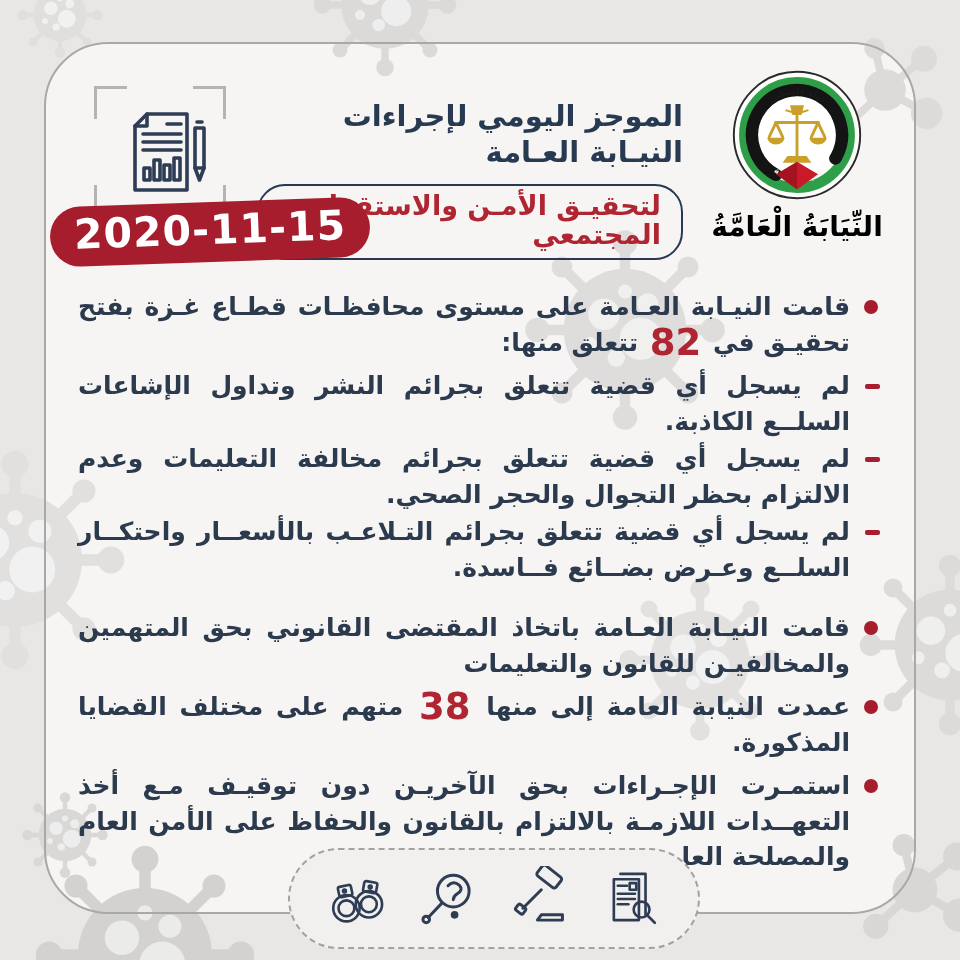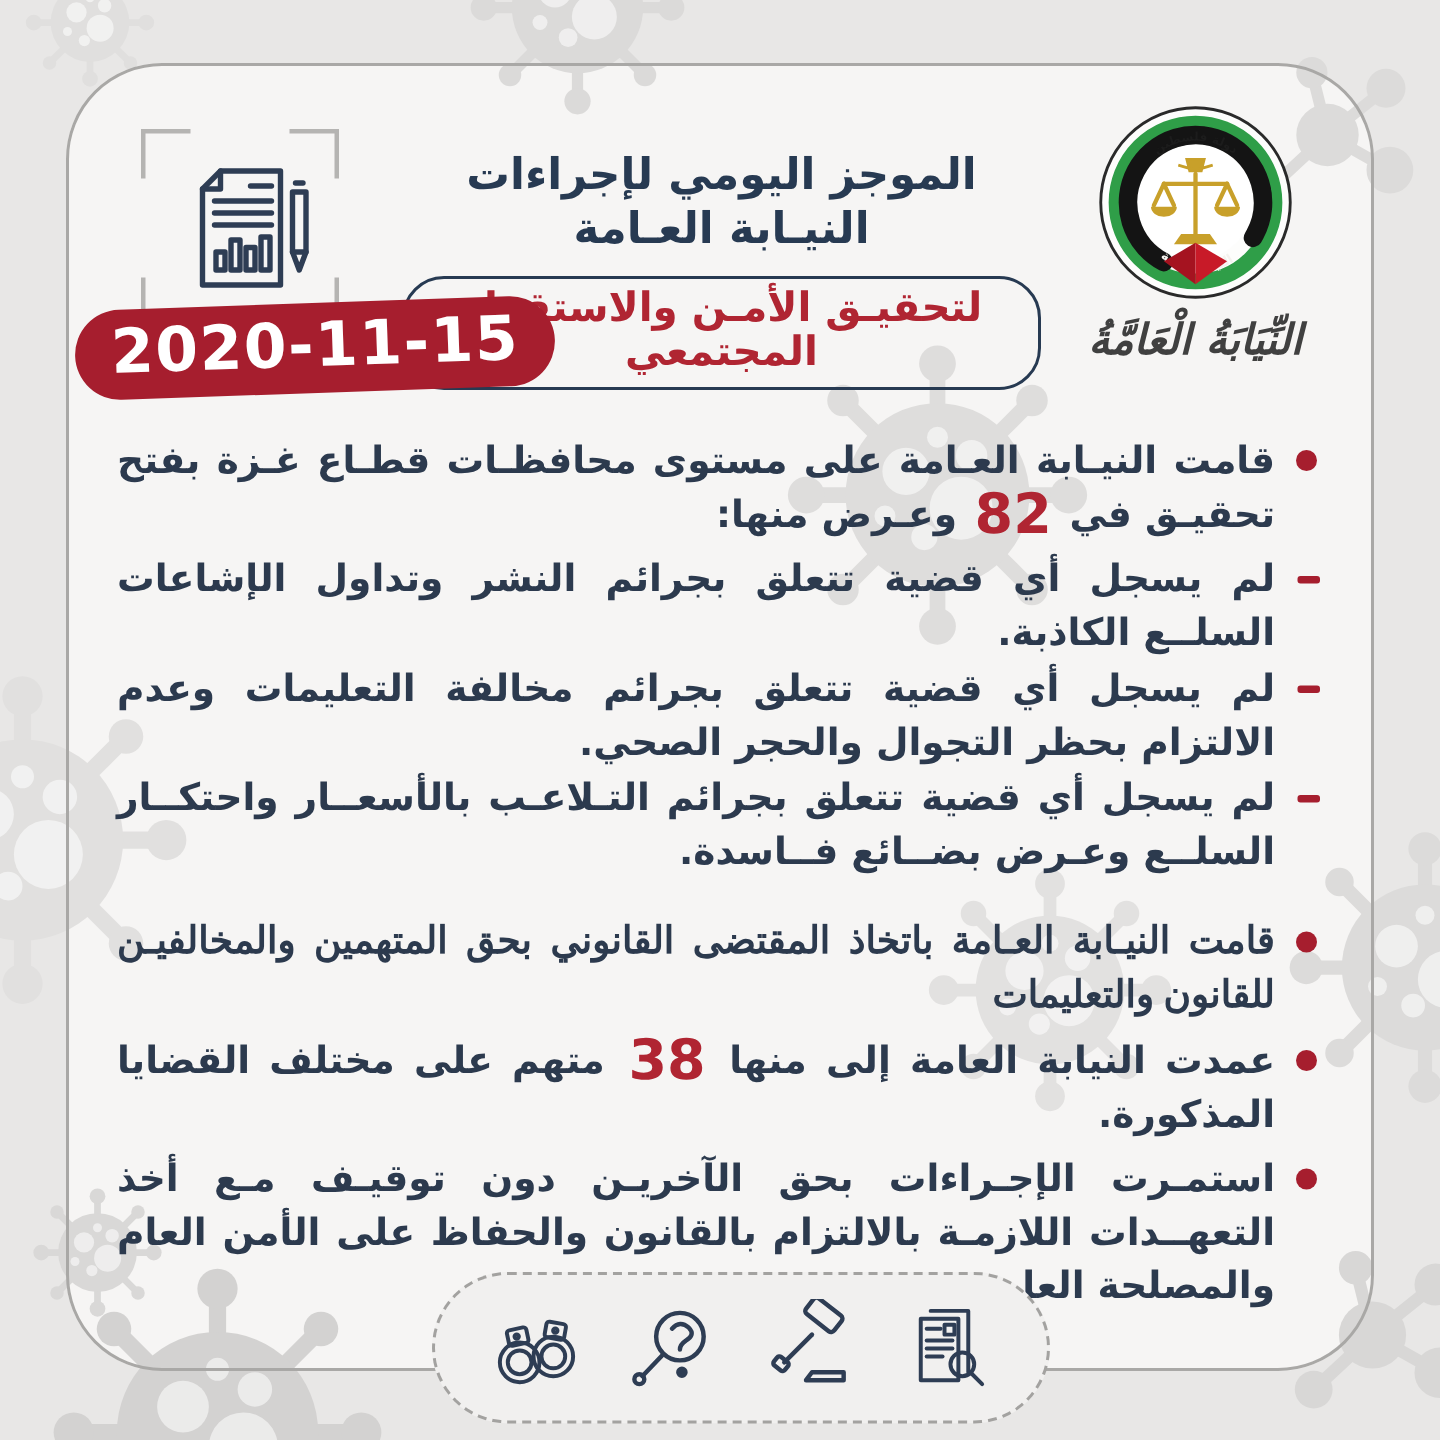--- a/index.html
+++ b/index.html
@@ -26,57 +26,56 @@
 
   
   .report-frame{position:absolute;left:94px;top:86px;width:132px;height:132px;}
   .corner{position:absolute;width:30px;height:30px;border:0 solid #b5b4b2;}
   .corner.tl{left:0;top:0;border-left-width:3px;border-top-width:3px;}
   .corner.tr{right:0;top:0;border-right-width:3px;border-top-width:3px;}
   .corner.bl{left:0;bottom:0;border-left-width:3px;border-bottom-width:3px;}
   .corner.br{right:0;bottom:0;border-right-width:3px;border-bottom-width:3px;}
   .report-frame svg{position:absolute;left:17px;top:14px;}
 
-  .titles{position:absolute;left:268px;top:98px;width:426px;text-align:center;direction:rtl;}
+  .titles{position:absolute;left:257px;top:98px;width:426px;direction:rtl;}
   .main-title{
     color:#273a52;font-size:29px;font-weight:bold;line-height:1.25;letter-spacing:-0.5px;
   }
   .subtitle-pill{
     display:inline-block;margin-top:13px;
     border:2.5px solid #273a52;border-radius:28px;
     padding:5px 20px 8px 20px;
     color:#b02532;font-size:27px;font-weight:bold;line-height:1.1;
   }
 
   .logo-block{position:absolute;left:710px;top:68px;width:174px;text-align:center;}
   .logo-caption{
-    margin-top:4px;color:#404040;font-size:28px;font-weight:bold;direction:rtl;
+    margin-top:4px;color:#000000;font-size:28px;font-weight:bold;direction:rtl;
     letter-spacing:-1px;
-    font-style:italic;
   }
 
   .date-badge{
     position:absolute;left:50px;top:202px;z-index:6;
     background:#a61e2e;color:#ffffff;
     font-size:41px;font-weight:bold;line-height:1.0;
     padding:8px 24px 11px 24px;border-radius:32px;
     direction:ltr;transform:rotate(-2deg);
     letter-spacing:1px;
   }
 
   
   .content{
     position:absolute;left:78px;top:289px;width:802px;
     direction:rtl;text-align:justify;
     color:#2c3a4e;font-size:25px;font-weight:bold;line-height:1.42;
     letter-spacing:-0.3px;
   }
   .row{position:relative;padding-right:30px;margin-bottom:8px;}
   .row.sub{margin-bottom:2px;}
-  .row.gap-top{margin-top:25px;font-family:Liberation Serif, serif;}
+  .row.gap-top{margin-top:25px;}
   .marker-dot{
     position:absolute;right:2px;top:11px;width:14px;height:14px;border-radius:50%;
     background:#a61e2e;
   }
   .marker-dash{
     position:absolute;right:0px;top:16px;width:15px;height:4.5px;border-radius:2px;
     background:#a61e2e;
   }
   .num{font-size:37px;line-height:0;padding:0 3px;vertical-align:-4px;}
   .num.red{color:#b02532;}
@@ -243,21 +242,21 @@
       </svg>
       <div class="logo-caption">النِّيَابَةُ الْعَامَّةُ</div>
     </div>
 
     <div class="date-badge">2020-11-15</div>
 
     <div class="content">
 
       <div class="row">
         <span class="marker-dot"></span>
-        <span>قامت النيـابة العـامة على مستوى محافظـات قطـاع غـزة بفتح تحقيـق في </span><span class="num red">82</span><span> وعـرض منها:</span>
+        <span>قامت النيـابة العـامة على مستوى محافظـات قطـاع غـزة بفتح تحقيـق في </span><span class="num red">82</span><span> تتعلق منها:</span>
       </div>
 
       <div class="row sub">
         <span class="marker-dash"></span>
         <span>لم يسجل أي قضية تتعلق بجرائم النشر وتداول الإشاعات السلــع الكاذبة.</span>
       </div>
 
       <div class="row sub">
         <span class="marker-dash"></span>
         <span>لم يسجل أي قضية  تتعلق بجرائم مخالفة التعليمات وعدم الالتزام بحظر التجوال والحجر الصحي.</span>

